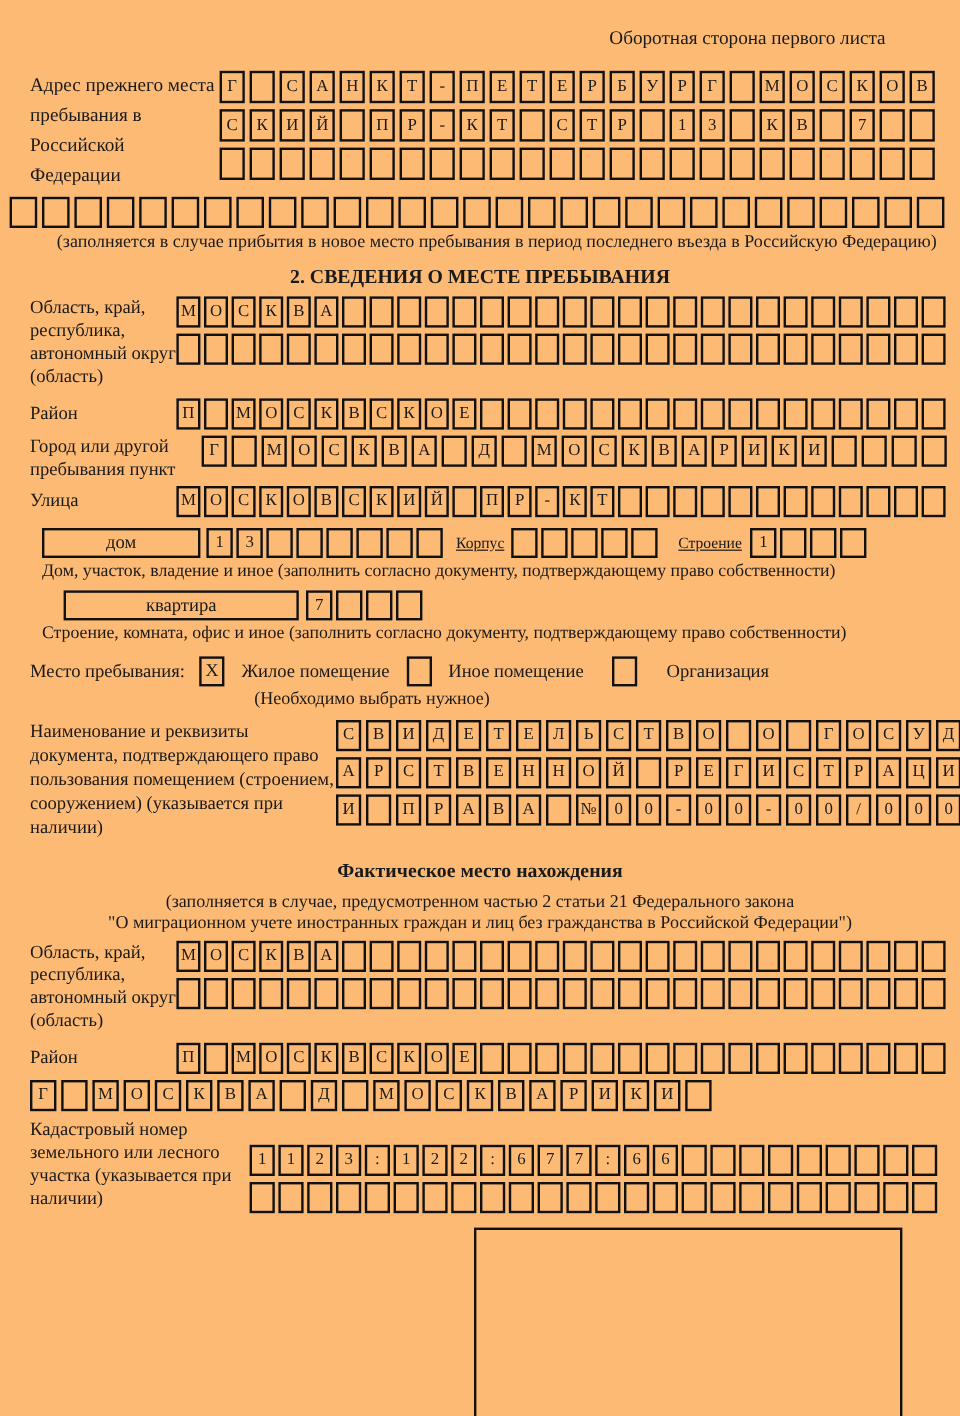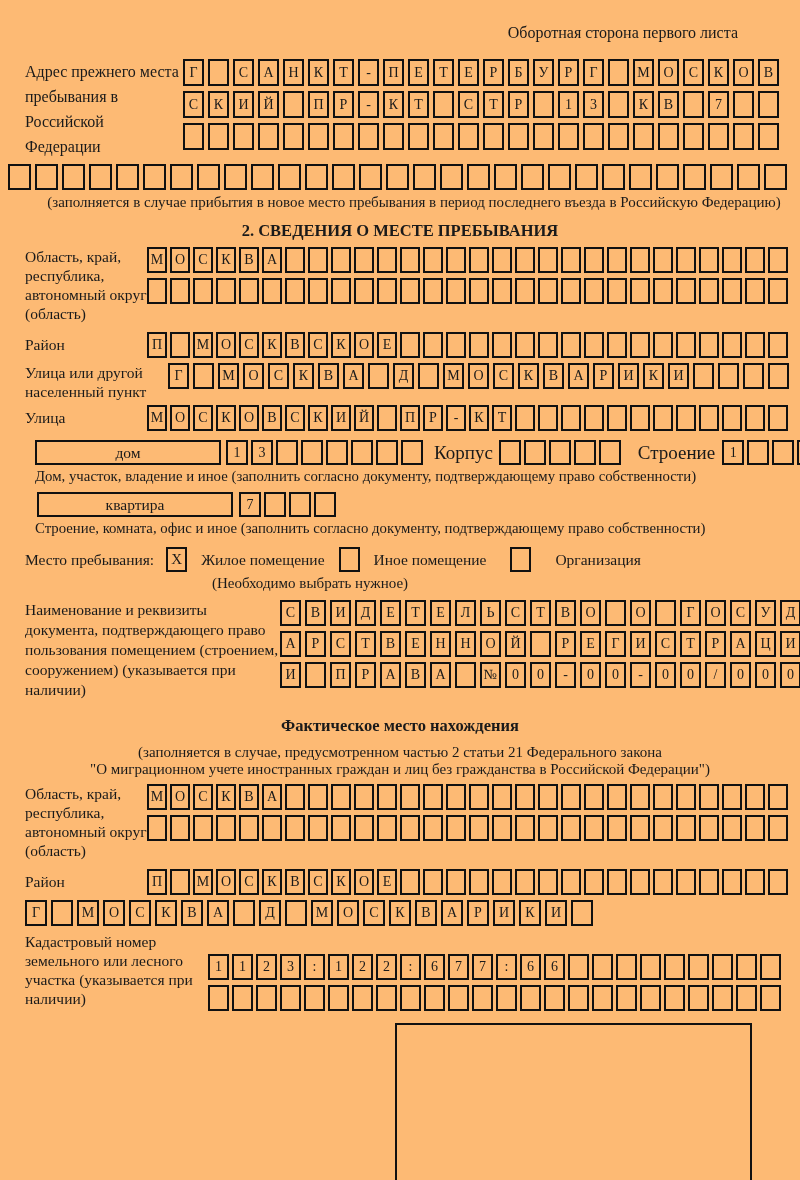--- a/index.html
+++ b/index.html
@@ -34,21 +34,21 @@
   .r21 .cell{width:21px;margin-right:4px;}
   .r24c .cell{width:21px;margin-right:3px;}
   .rh .cell{width:22px;height:25px;margin-right:3px;}
   .stack{display:flex;flex-direction:column;gap:5px;}
   .fieldrow{display:flex;margin-left:25px;}
   .widebox{
     box-sizing:border-box;border:2px solid #111;height:25px;
     display:flex;align-items:center;justify-content:center;
     font-size:15.5px;flex-shrink:0;
   }
-  .inline-lbl{font-size:19px;line-height:25px;flex-shrink:0;}
+  .inline-lbl{font-size:13px;line-height:25px;flex-shrink:0;text-decoration:underline;}
   .caption{font-size:14.8px;margin:3px 0 0 35px;}
   .chkbox{
     box-sizing:border-box;border:2px solid #111;width:21px;height:25px;
     display:flex;align-items:center;justify-content:center;
     font-size:15px;flex-shrink:0;
   }
   .stayrow{display:flex;align-items:center;margin:10px 0 0 25px;font-size:15.5px;}
   .stamp-box{
     box-sizing:border-box;margin:12px 0 0 395px;
     width:357px;height:174px;border:2px solid #111;
@@ -274,21 +274,21 @@
         <span class="cell"></span>
         <span class="cell"></span>
         <span class="cell"></span>
         <span class="cell"></span>
         <span class="cell"></span>
         <span class="cell"></span>
       </div>
   </div>
 
   <div class="fieldrow" style="margin-top:5px;">
-    <div class="lbl" style="width:143px;">Улица или другой населенный пункт</div>
+    <div class="lbl" style="width:143px;">Город или другой пребывания пункт</div>
     <div class="boxrow r25">
         <span class="cell">Г</span>
         <span class="cell"></span>
         <span class="cell">М</span>
         <span class="cell">О</span>
         <span class="cell">С</span>
         <span class="cell">К</span>
         <span class="cell">В</span>
         <span class="cell">А</span>
         <span class="cell"></span>
@@ -339,21 +339,21 @@
         <span class="cell"></span>
         <span class="cell"></span>
         <span class="cell"></span>
         <span class="cell"></span>
         <span class="cell"></span>
         <span class="cell"></span>
       </div>
   </div>
 
   <div class="fieldrow" style="margin-top:9px;margin-left:35px;align-items:flex-start;">
-    <div class="widebox" style="width:186px;">дом</div>
+    <div class="widebox" style="width:132px;">дом</div>
     <div class="boxrow rh" style="margin-left:5px;">
         <span class="cell">1</span>
         <span class="cell">3</span>
         <span class="cell"></span>
         <span class="cell"></span>
         <span class="cell"></span>
         <span class="cell"></span>
         <span class="cell"></span>
         <span class="cell"></span>
       </div>
@@ -368,21 +368,21 @@
     <div class="inline-lbl" style="margin-left:14px;">Строение</div>
     <div class="boxrow rh" style="margin-left:7px;">
         <span class="cell">1</span>
         <span class="cell"></span>
         <span class="cell"></span>
         <span class="cell"></span>
       </div>
   </div>
   <div class="caption">Дом, участок, владение и иное (заполнить согласно документу, подтверждающему право собственности)</div>
 
-  <div class="fieldrow" style="margin-top:7px;margin-left:37px;">
+  <div class="fieldrow" style="margin-top:7px;margin-left:53px;">
     <div class="widebox" style="width:196px;">квартира</div>
     <div class="boxrow rh" style="margin-left:6px;">
         <span class="cell">7</span>
         <span class="cell"></span>
         <span class="cell"></span>
         <span class="cell"></span>
       </div>
   </div>
   <div class="caption">Строение, комната, офис и иное (заполнить согласно документу, подтверждающему право собственности)</div>
 

